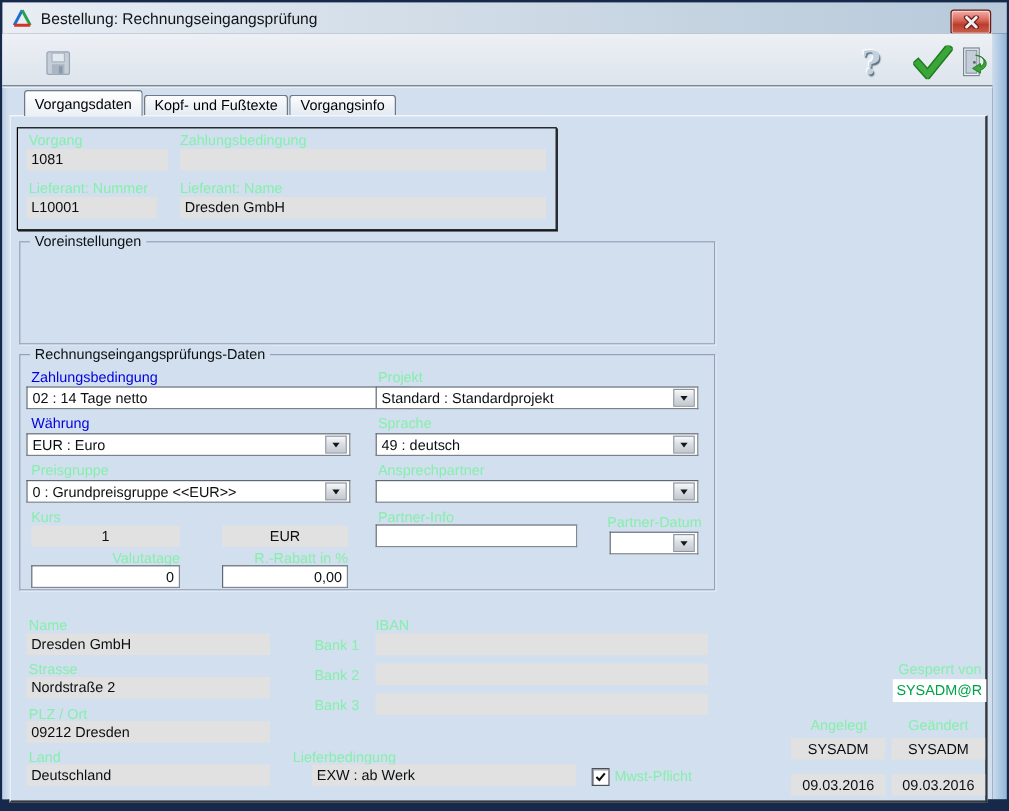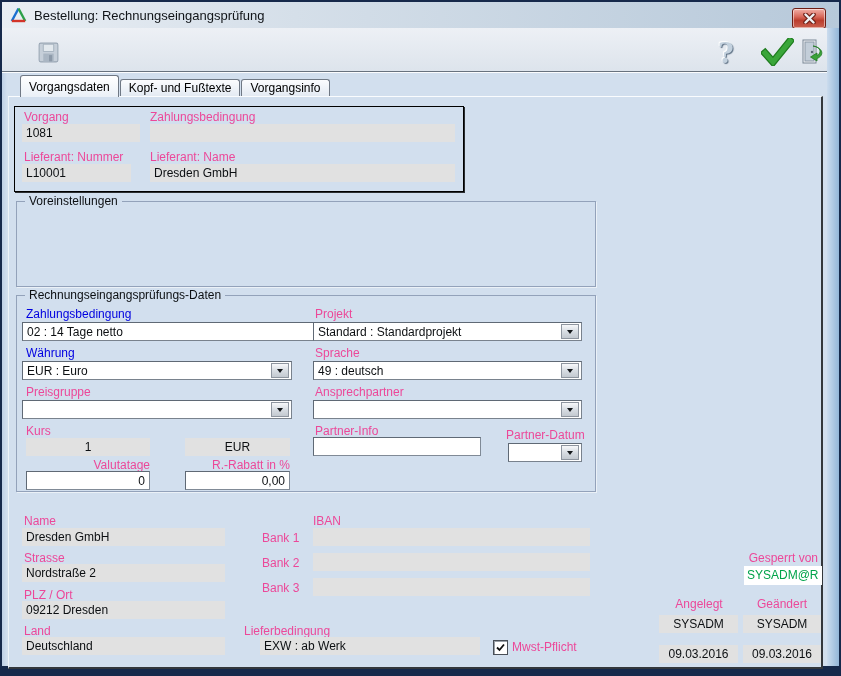--- a/index.html
+++ b/index.html
@@ -40,21 +40,21 @@
     border-radius:3px 3px 0 0; margin-right:1px; cursor:pointer; white-space:nowrap; }
   .tab.active { height:16px; line-height:16px; padding-top:3px; position:relative; z-index:3;
     background:linear-gradient(#ffffff,#eaf0f7); }
 
   
   .panel { position:absolute; left:8px; top:96px; width:812px; height:570px;
     border-top:1px solid #fafcfe; border-left:1px solid #eef3f8;
     border-right:2px solid #33373c; border-bottom:2px solid #33373c; background:#d2dfee; }
 
   
-  .lbl { position:absolute; font-size:12px; color:#ec4899; white-space:nowrap; }
+  .lbl { position:absolute; font-size:12px; color:#86efac; white-space:nowrap; }
   .lbl.blue { color:#0000e0; }
   .lbl.right { text-align:right; }
   .lbl.center { text-align:center; }
   .ro { position:absolute; background:#e1e1e1; height:18px; line-height:18px; font-size:12px;
     padding:0 4px; box-sizing:border-box; white-space:nowrap; overflow:hidden; color:#0c0f12; }
   .ro.center { text-align:center; }
   .inp { position:absolute; background:#fff; border:1px solid #808a96; border-top-color:#5f6975;
     border-left-color:#5f6975; height:19px; font-size:12px; padding:0 4px; box-sizing:border-box;
     font-family:inherit; color:#0c0f12; }
   .inp.right { text-align:right; }
@@ -180,20 +180,21 @@
   <div class="lbl" style="left:315px;top:346px;">Sprache</div>
   <div class="combo" style="left:313px;top:361px;width:269px;">
     <span class="combo-val">49 : deutsch</span>
     <span class="combo-btn">
         <span class="combo-arr"></span>
       </span>
   </div>
 
   <div class="lbl" style="left:26px;top:385px;">Preisgruppe</div>
   <div class="combo" style="left:22px;top:400px;width:270px;">
+    <span class="combo-val">0 : Grundpreisgruppe  &lt;&lt;EUR&gt;&gt;</span>
     <span class="combo-btn">
         <span class="combo-arr"></span>
       </span>
   </div>
   <div class="lbl" style="left:315px;top:385px;">Ansprechpartner</div>
   <div class="combo" style="left:313px;top:400px;width:269px;">
     <span class="combo-val"></span>
     <span class="combo-btn">
         <span class="combo-arr"></span>
       </span>

